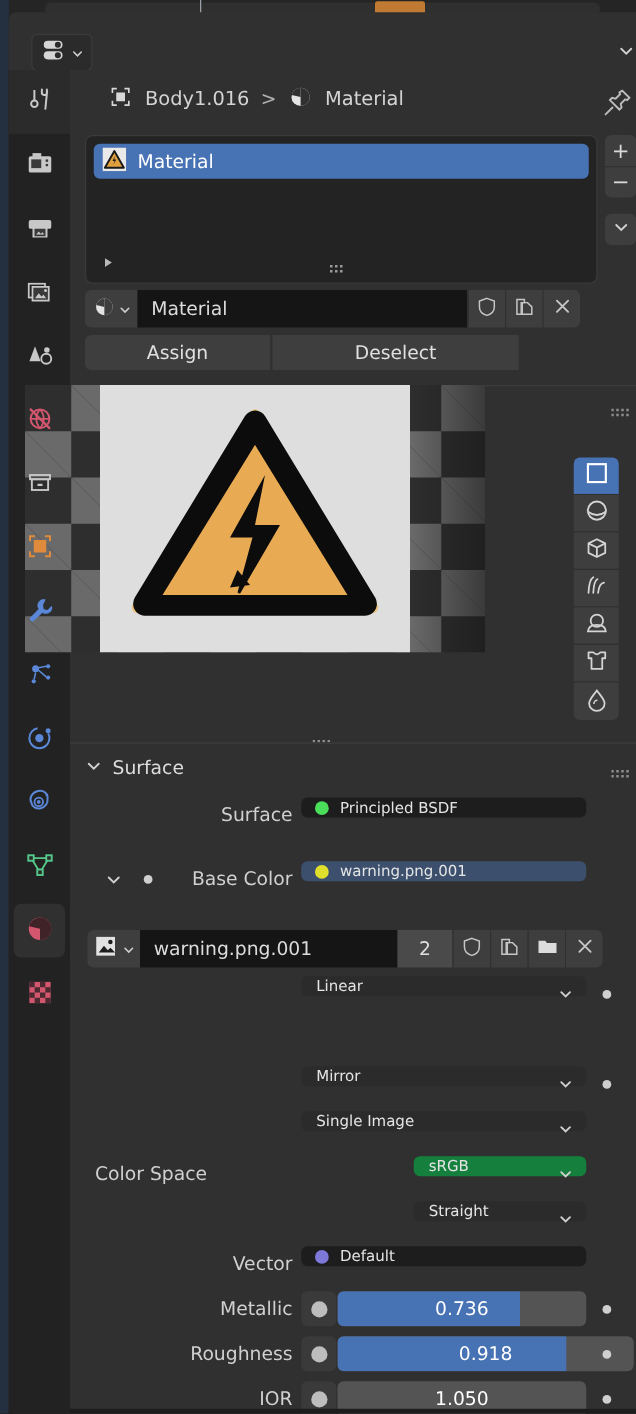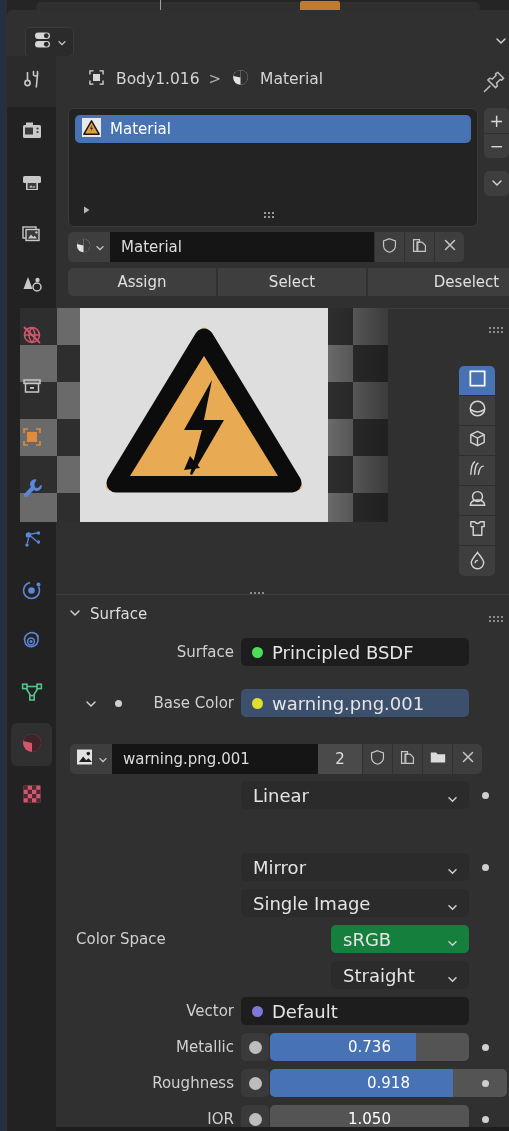--- a/index.html
+++ b/index.html
@@ -122,22 +122,22 @@
   .prev-types { position:absolute; left:459px; top:366px; width:36px; }
   .ptbtn { width:36px; height:30px; background:#3e3e3e; display:flex; align-items:center;
         justify-content:center; border-bottom:1px solid #2f2f2f; }
   .ptbtn.sel { background:#4772b3; }
   .ptbtn.t { border-radius:5px 5px 0 0; }
   .ptbtn.b { border-radius:0 0 5px 5px; border-bottom:none; }
 
   
   .prow { position:absolute; left:0; width:453px; height:28px; }
   .plabel { position:absolute; text-align:right; color:#d0d0d0; font-size:15px; line-height:28px; }
-  .pfield { position:absolute; height:28px; border-radius:5px; display:flex; align-items:center;
-        font-size:18px; color:#e4e4e4;text-align:right; }
+  .pfield { position:absolute; height:16px; border-radius:5px; display:flex; align-items:center;
+        font-size:12px; color:#e4e4e4;text-align:right; }
   .socket { width:11px; height:11px; border-radius:50%; margin:0 9px 0 11px; flex:none; }
   .chev { position:absolute; right:10px; top:8px; }
   .dot-anim { position:absolute; width:7px; height:7px; border-radius:50%; background:#cfcfcf; }
 
   
   .slider { position:absolute; height:28px; border-radius:5px; background:#545454; overflow:hidden; }
   .slider .fill { position:absolute; left:0; top:0; height:28px; background:#4772b3; }
   .slider .val { position:absolute; inset:0; display:flex; align-items:center; justify-content:center;
         color:#ffffff; font-size:15px; z-index:2; }
   .sl-knob { position:absolute; width:28px; height:28px; background:#3a3a3a; border-radius:5px;
@@ -478,21 +478,20 @@
         <span>
           <svg width="16" height="16" viewBox="0 0 16 16">
               <path d="M3.5 3.5 L12.5 12.5 M12.5 3.5 L3.5 12.5" stroke="#c6c6c6" stroke-width="1.5" stroke-linecap="round"></path>
             </svg>
         </span>
       </div>
     </div>
 
     <div class="asdrow">
       <div class="asd a">Assign</div>
-      <div class="asd b">Select</div>
       <div class="asd c">Deselect</div>
     </div>
 
     <div class="hr" style="top:252px"></div>
 
     <div class="panel-hdr" style="top:254px">
       <span>
         <svg width="14" height="14" viewBox="0 0 14 14">
             <path d="M3 5 L7 9 L11 5" stroke="#d0d0d0" stroke-width="1.5" fill="none" stroke-linecap="round"></path>
           </svg>

